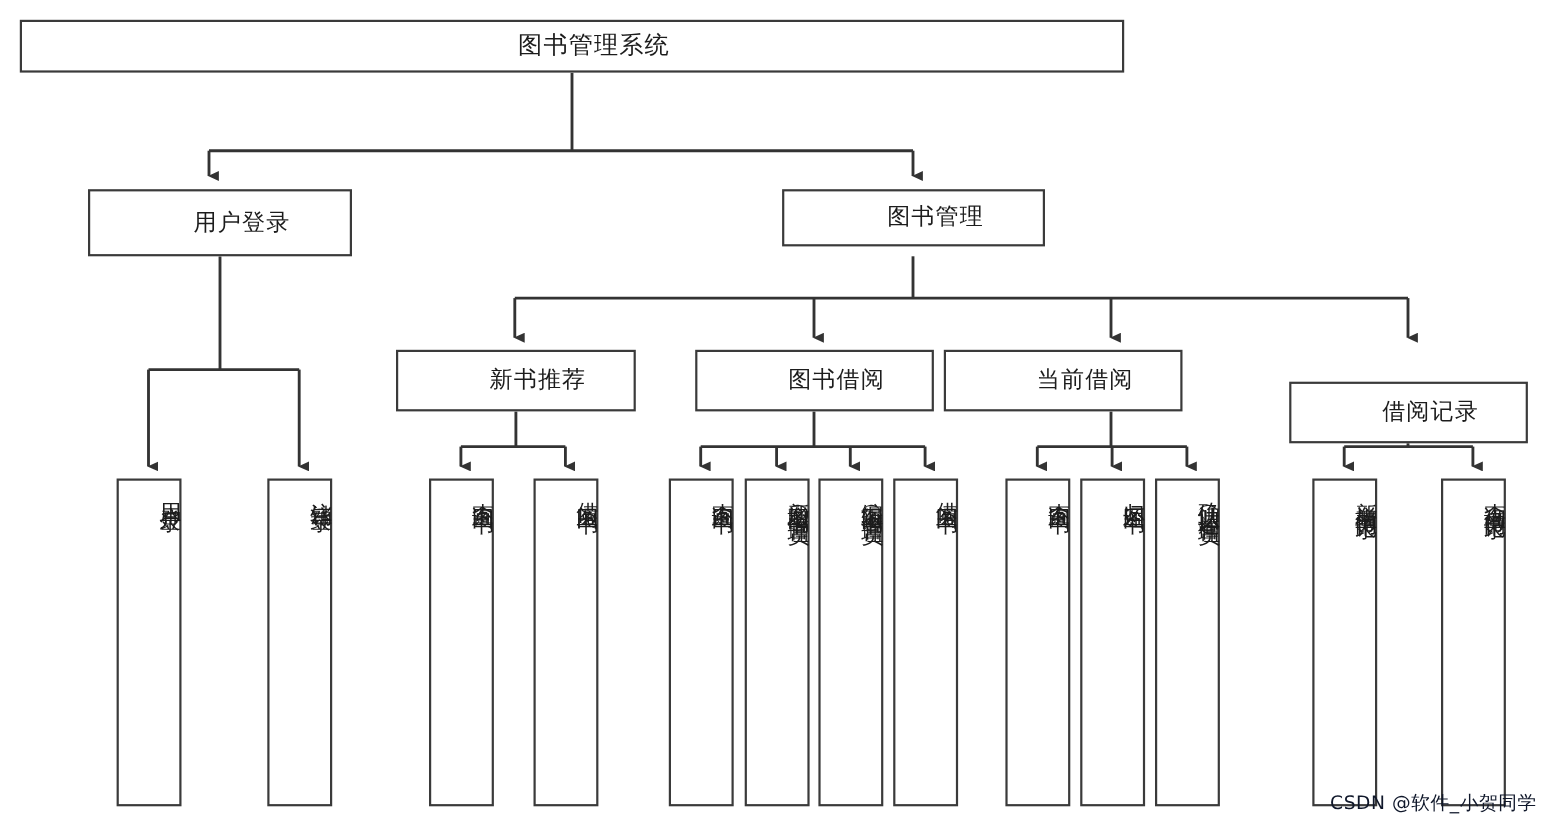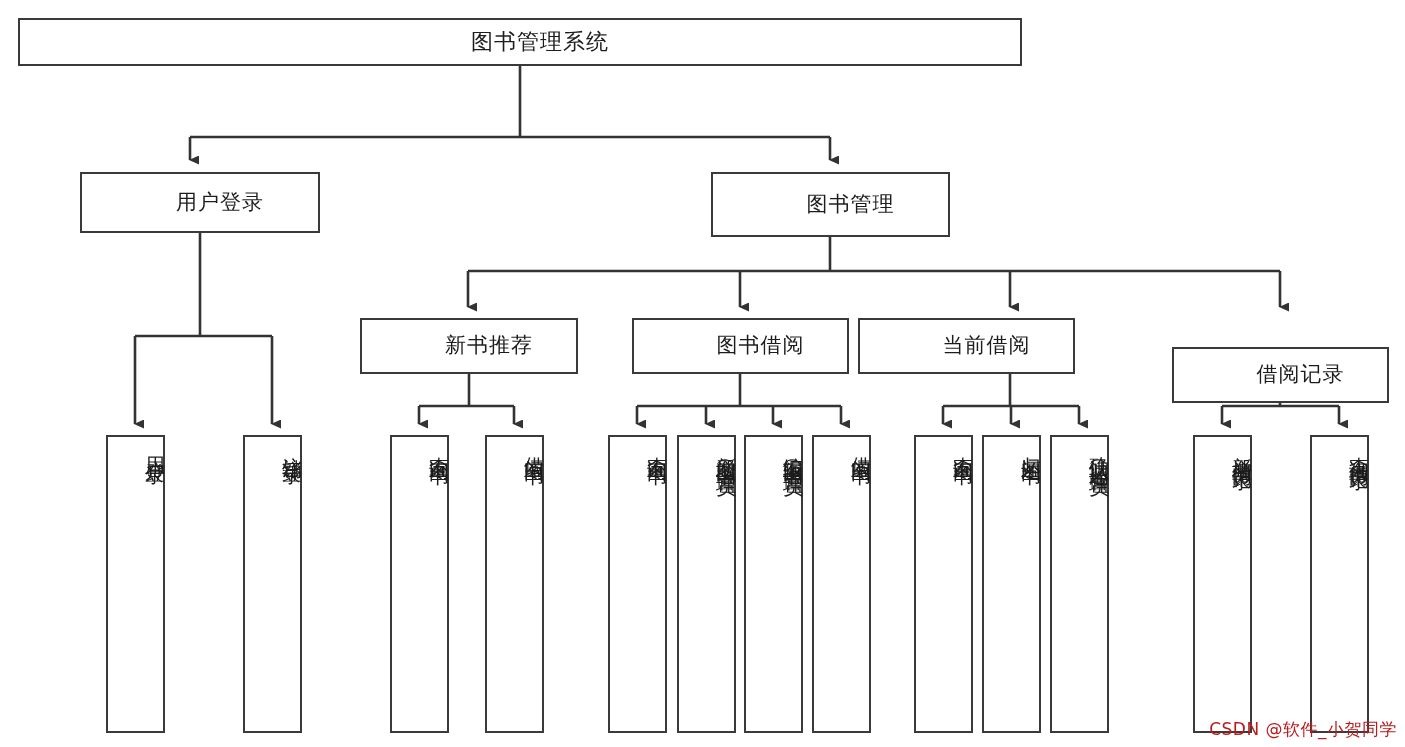--- a/index.html
+++ b/index.html
@@ -59,21 +59,21 @@
     letter-spacing: 3px;
     line-height: 1;
     white-space: nowrap;
     display: block;
   }
   .watermark {
     position: absolute;
     right: 8px;
     bottom: 6px;
     font-size: 17px;
-    color: #b91c1c;
+    color: #0f172a;
     letter-spacing: 0.5px;
     white-space: nowrap;
     user-select: none;
     margin-top: 13px;
   }
 </style>
 </head>
 <body>
 
 <div id="canvas">
@@ -125,21 +125,21 @@
       <path d="M1222,406 L1339,406"></path>
       <path d="M1222,406 L1222,424" marker-end="url(#arrow)"></path>
       <path d="M1339,406 L1339,424" marker-end="url(#arrow)"></path>
     </g>
   </svg>
 
   <div class="node h root" style="left:18px; top:18px; width:1004px; height:48px;">图书管理系统</div>
 
   <div class="node h" style="left:80px; top:172px; width:240px; height:61px;">用户登录</div>
 
-  <div class="node h" style="left:711px; top:172px; width:239px; height:65px;">图书管理</div>
+  <div class="node h" style="left:711px; top:172px; width:239px; height:52px;">图书管理</div>
 
   <div class="node h" style="left:632px; top:318px; width:217px; height:56px;">图书借阅</div>
 
   <div class="node h" style="left:360px; top:318px; width:218px; height:56px;">新书推荐</div>
 
   <div class="node h" style="left:858px; top:318px; width:217px; height:56px;">当前借阅</div>
 
   <div class="node h" style="left:1172px; top:318px; width:217px; height:56px;margin-top:29px;">借阅记录</div>
 
   <div class="node v" style="left:106px; top:435px; width:59px; height:298px;">

